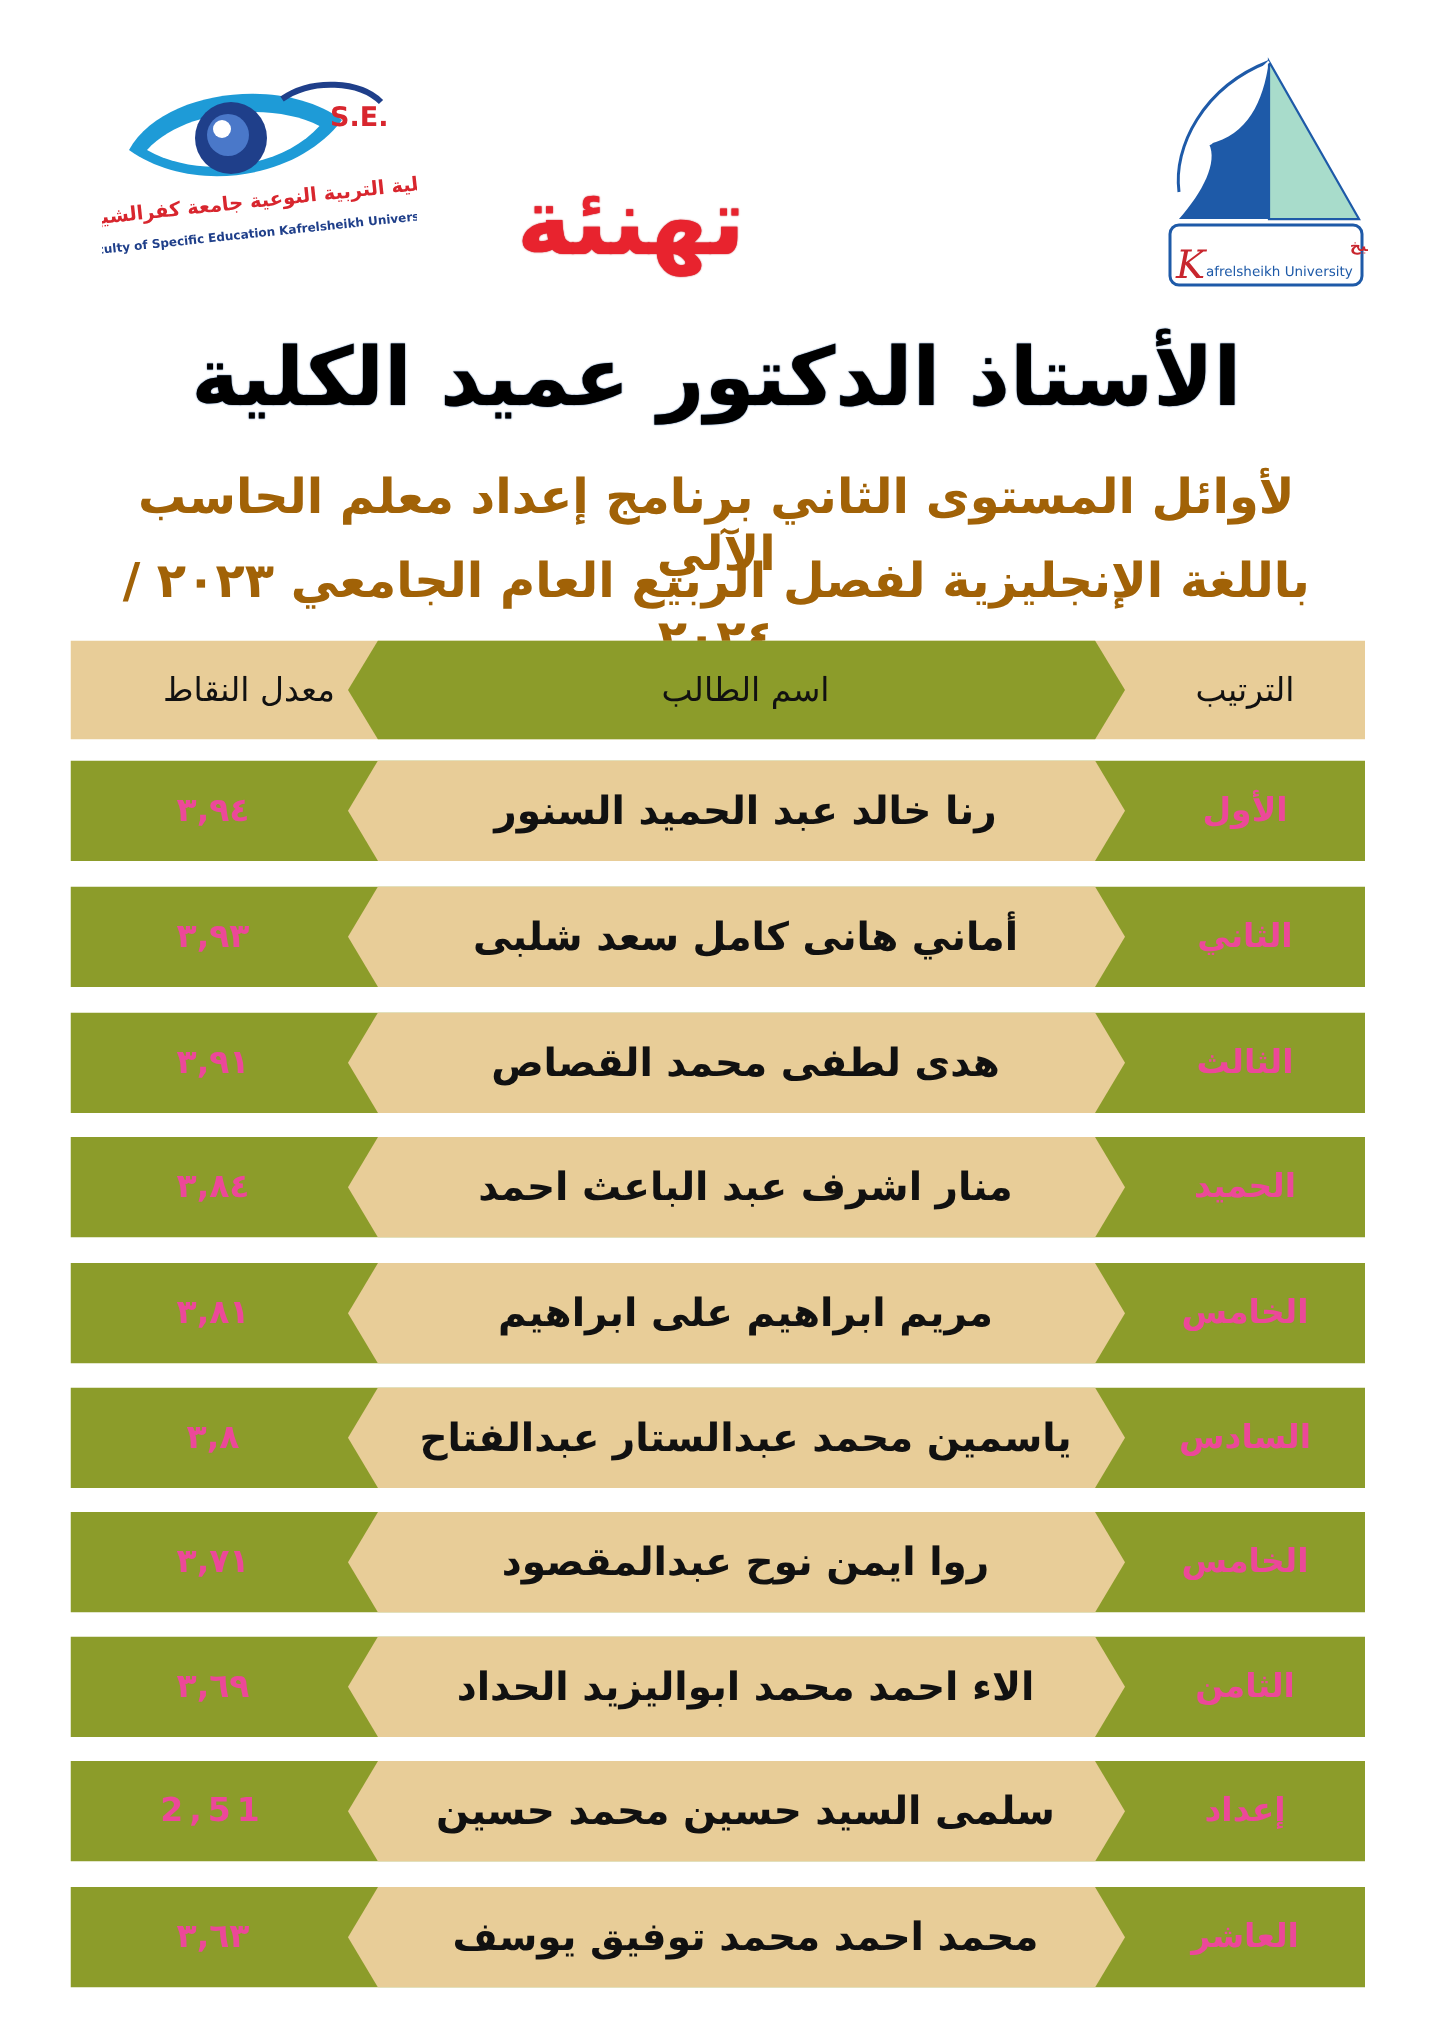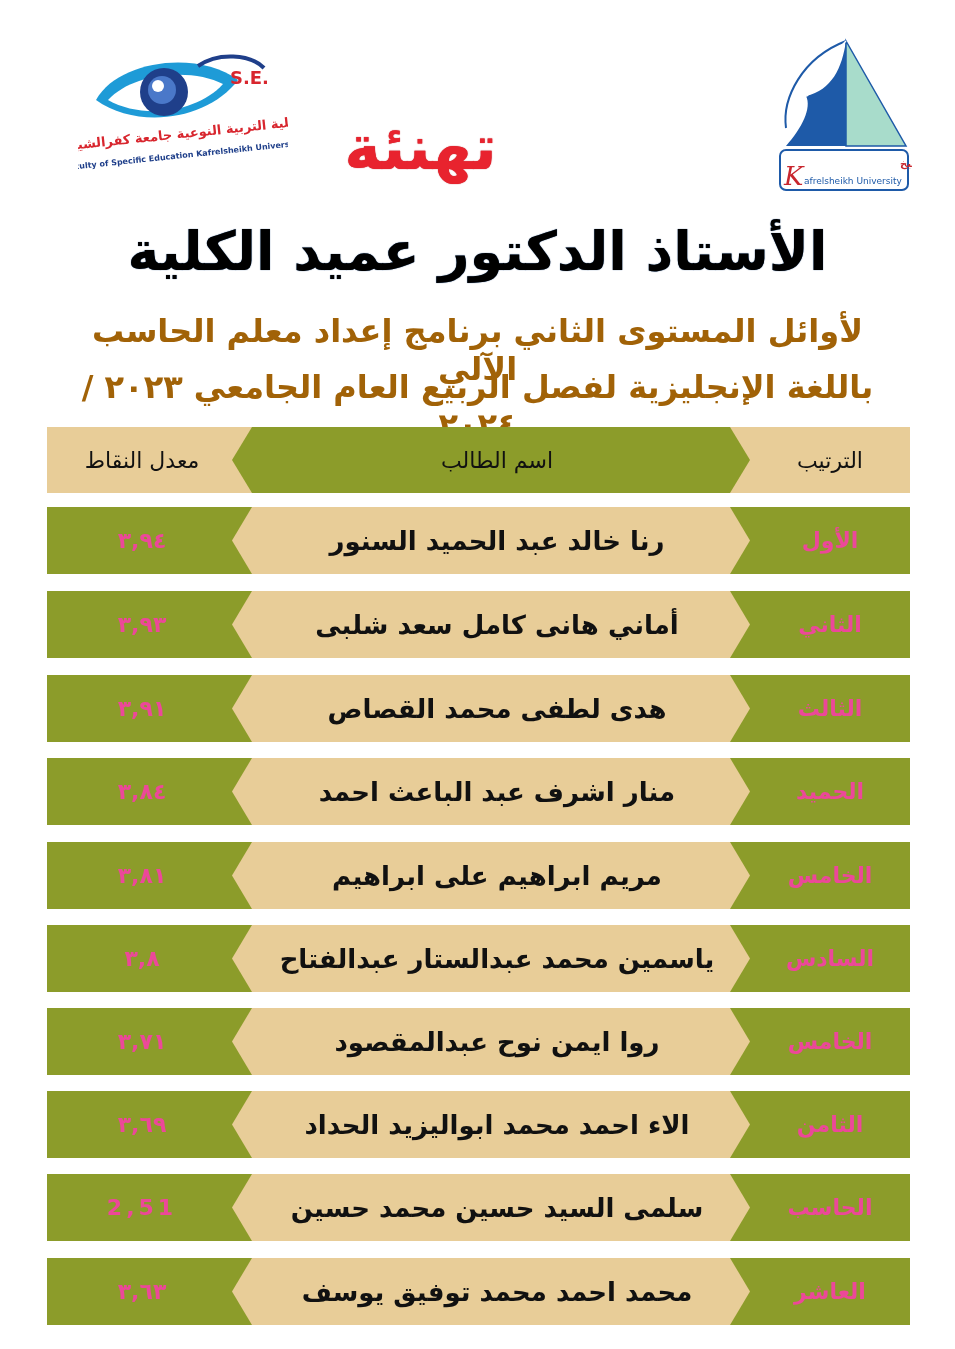--- a/index.html
+++ b/index.html
@@ -1,20 +1,20 @@
 <!DOCTYPE html>
 <html><head>
 <meta charset="utf-8">
 <style>
   html, body { margin:0; padding:0; background:#ffffff; }
   body { width:955px; height:1349px; position:relative; overflow:hidden; font-family:"DejaVu Sans", sans-serif; }
   .abs { position:absolute; }
 
   
-  #logo-left { left:78px; top:50px; width:210px; height:120px; }
+  #logo-left { left:68px; top:50px; width:210px; height:120px; }
   #logo-right { left:772px; top:38px; width:140px; height:156px; }
 
   
   .h-congrats { left:0; width:841px; top:108px; text-align:center; direction:rtl;
     font-family:"DejaVu Sans", sans-serif; font-weight:bold; font-size:62px; line-height:80px;
     color:#e8232e; letter-spacing:1px;
     text-shadow: 0 0 1px #b5121c; }
   .h-dean { left:0; width:955px; top:212px; text-align:center; direction:rtl;
     font-family:"DejaVu Sans", sans-serif; font-weight:bold; font-size:54px; line-height:80px;
     color:#000000; text-shadow: 0 0 1px #123f78; }
@@ -76,21 +76,21 @@
 <div class="abs h-sub h-sub1">لأوائل المستوى الثاني برنامج إعداد معلم الحاسب الآلي</div>
 <div class="abs h-sub h-sub2">باللغة الإنجليزية لفصل الربيع العام الجامعي ٢٠٢٣ / ٢٠٢٤</div>
 
 <div class="row header" style="top:427px;height:66px;">
   <svg width="863" height="66">
     <rect x="0" y="0" width="863" height="66" fill="#e8cd98"></rect>
     <polygon points="205,0 683,0 703,33 683,66 205,66 185,33" fill="#8c9c2a"></polygon>
   </svg>
   <div class="cell cell-rank">الترتيب</div>
   <div class="cell cell-name">اسم الطالب</div>
-  <div class="cell cell-gpa" style="letter-spacing:0;">معدل النقاط</div>
+  <div class="cell cell-gpa" style="letter-spacing:0;margin-left:24px;">معدل النقاط</div>
 </div>
 
 <div class="row data" style="top:507px;">
   <svg width="863" height="67">
       <rect width="863" height="67" fill="#8c9c2a"></rect>
       <polygon points="205,0 683,0 703,33.5 683,67 205,67 185,33.5" fill="#e8cd98"></polygon>
     </svg>
   <div class="cell cell-rank">الأول</div>
   <div class="cell cell-name">رنا خالد عبد الحميد السنور</div>
   <div class="cell cell-gpa">٣,٩٤</div>
@@ -164,21 +164,21 @@
   <div class="cell cell-rank">الثامن</div>
   <div class="cell cell-name">الاء احمد محمد ابواليزيد الحداد</div>
   <div class="cell cell-gpa">٣,٦٩</div>
 </div>
 
 <div class="row data" style="top:1174px;">
   <svg width="863" height="67">
       <rect width="863" height="67" fill="#8c9c2a"></rect>
       <polygon points="205,0 683,0 703,33.5 683,67 205,67 185,33.5" fill="#e8cd98"></polygon>
     </svg>
-  <div class="cell cell-rank">الحاسب</div>
+  <div class="cell cell-rank">إعداد</div>
   <div class="cell cell-name">سلمى السيد حسين محمد حسين</div>
   <div class="cell cell-gpa">2,51</div>
 </div>
 
 <div class="row data" style="top:1258px;">
   <svg width="863" height="67">
       <rect width="863" height="67" fill="#8c9c2a"></rect>
       <polygon points="205,0 683,0 703,33.5 683,67 205,67 185,33.5" fill="#e8cd98"></polygon>
     </svg>
   <div class="cell cell-name">محمد احمد محمد توفيق يوسف</div>

